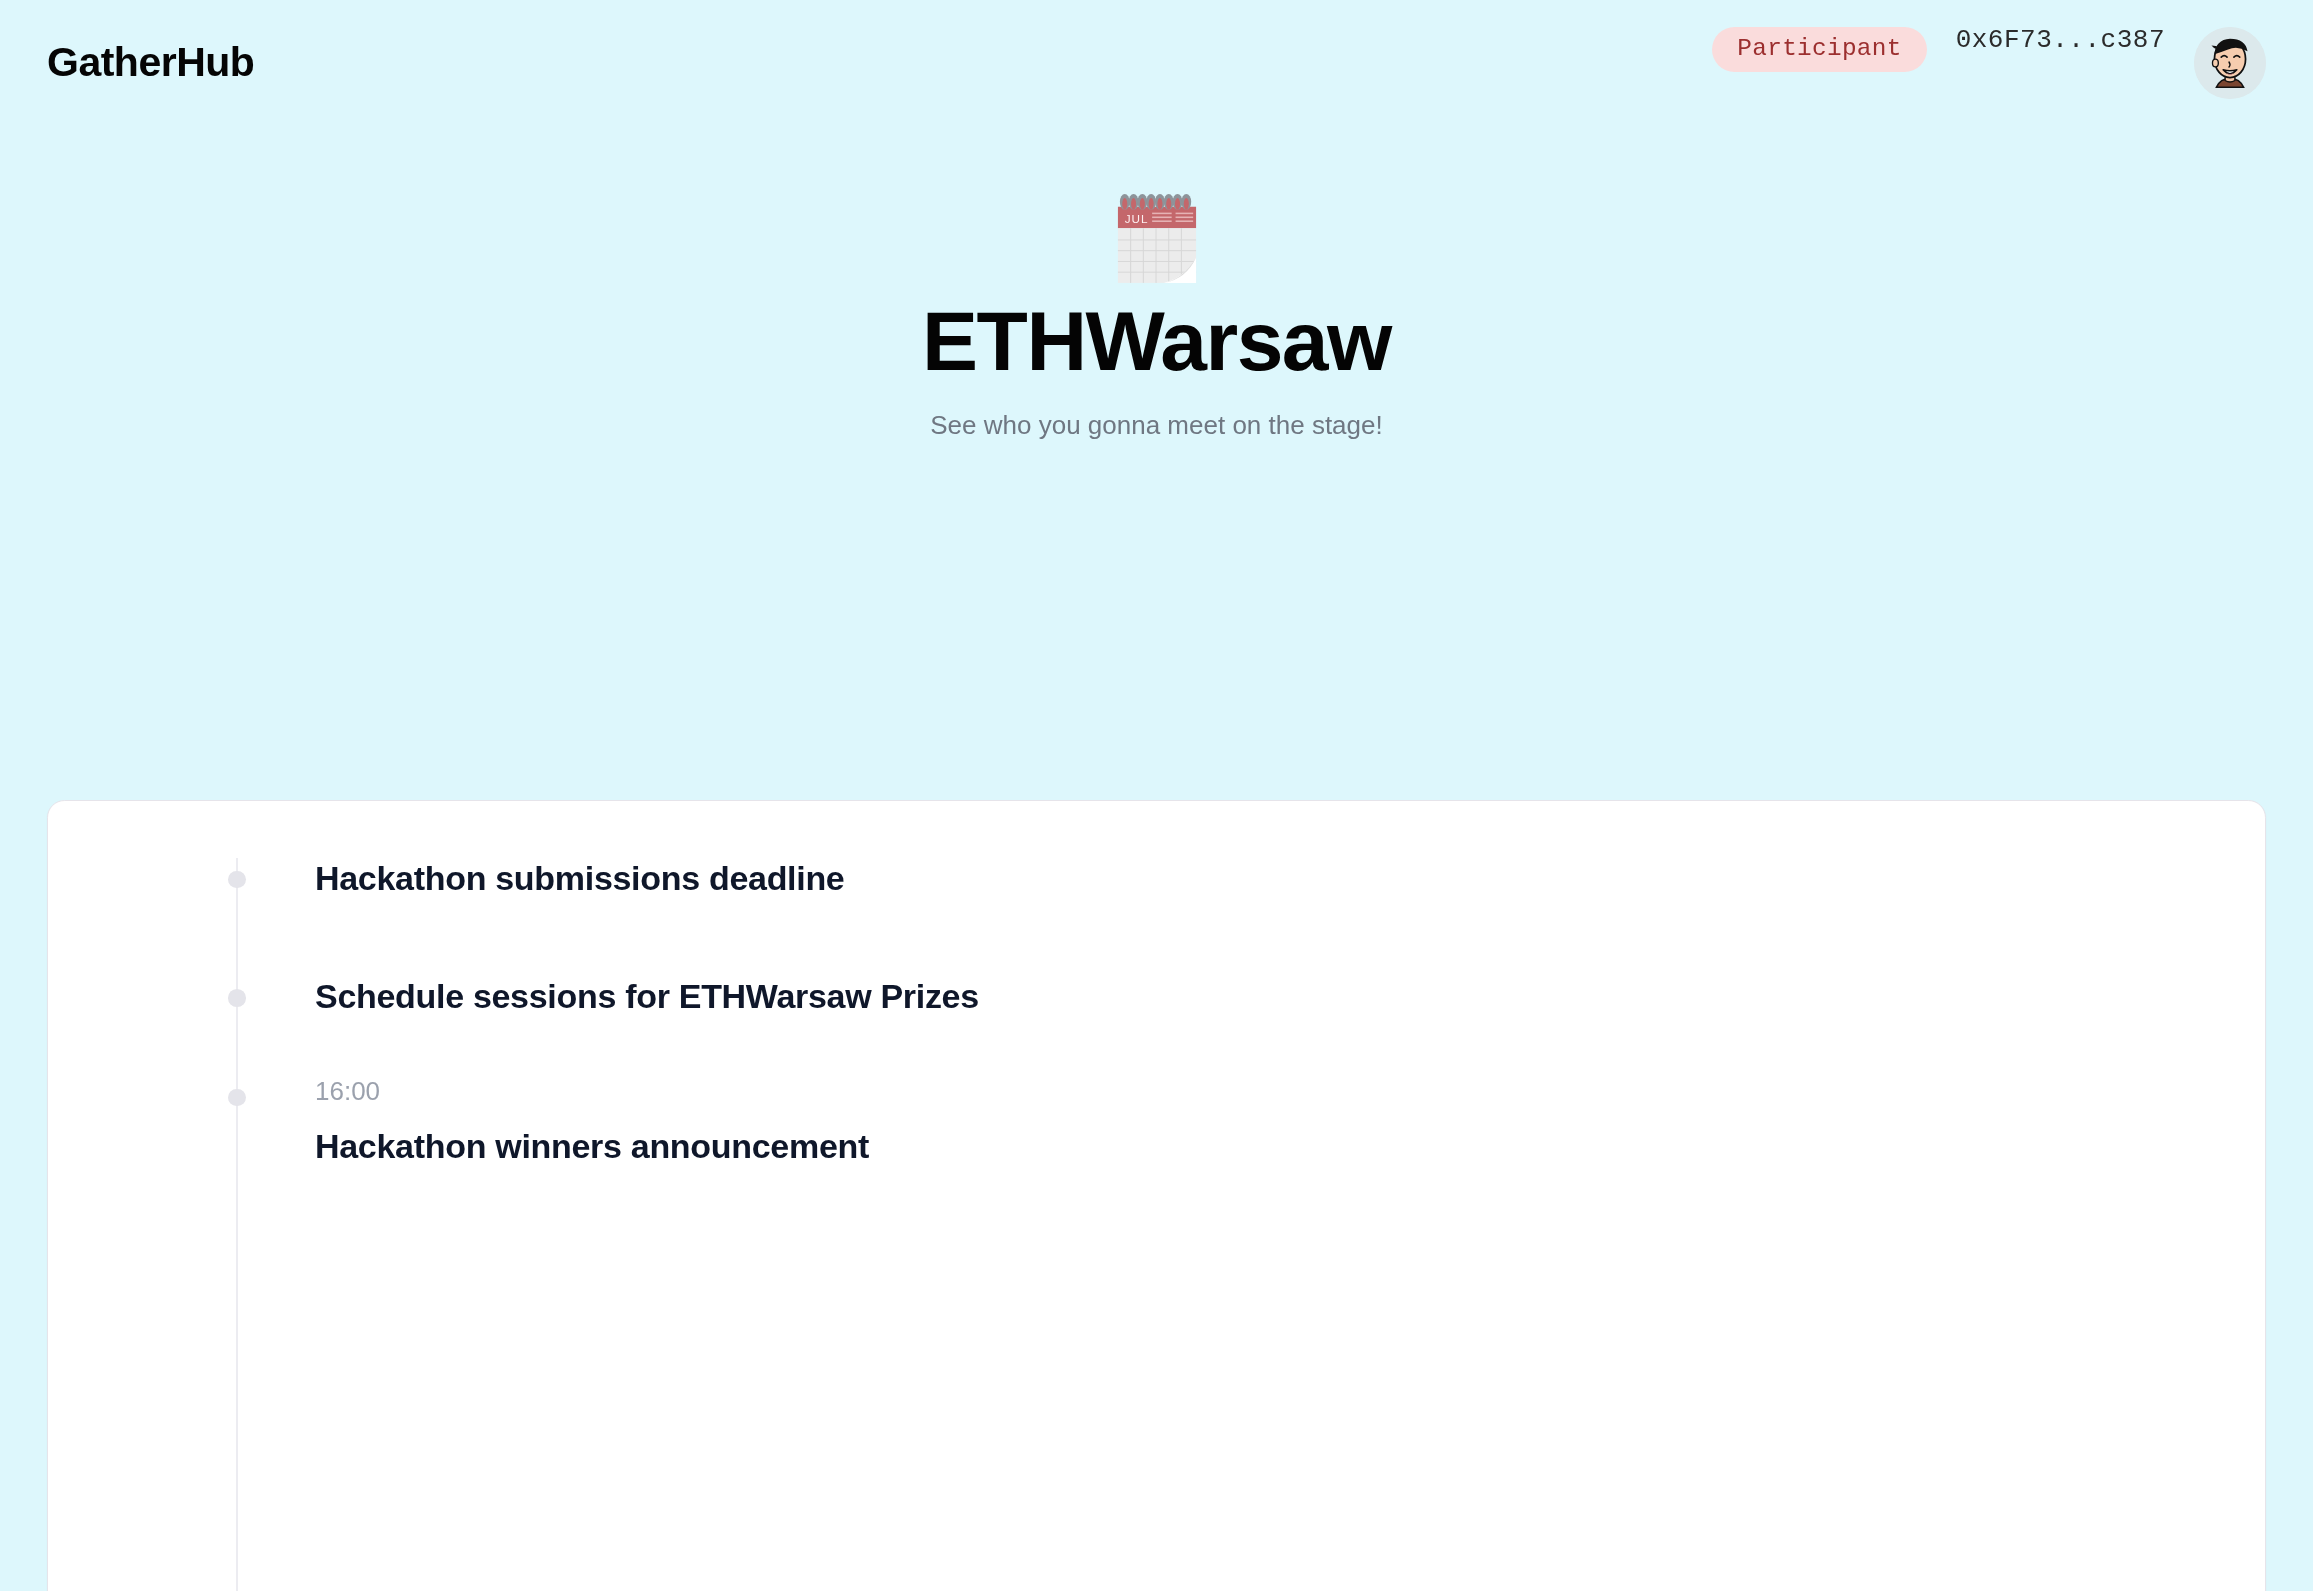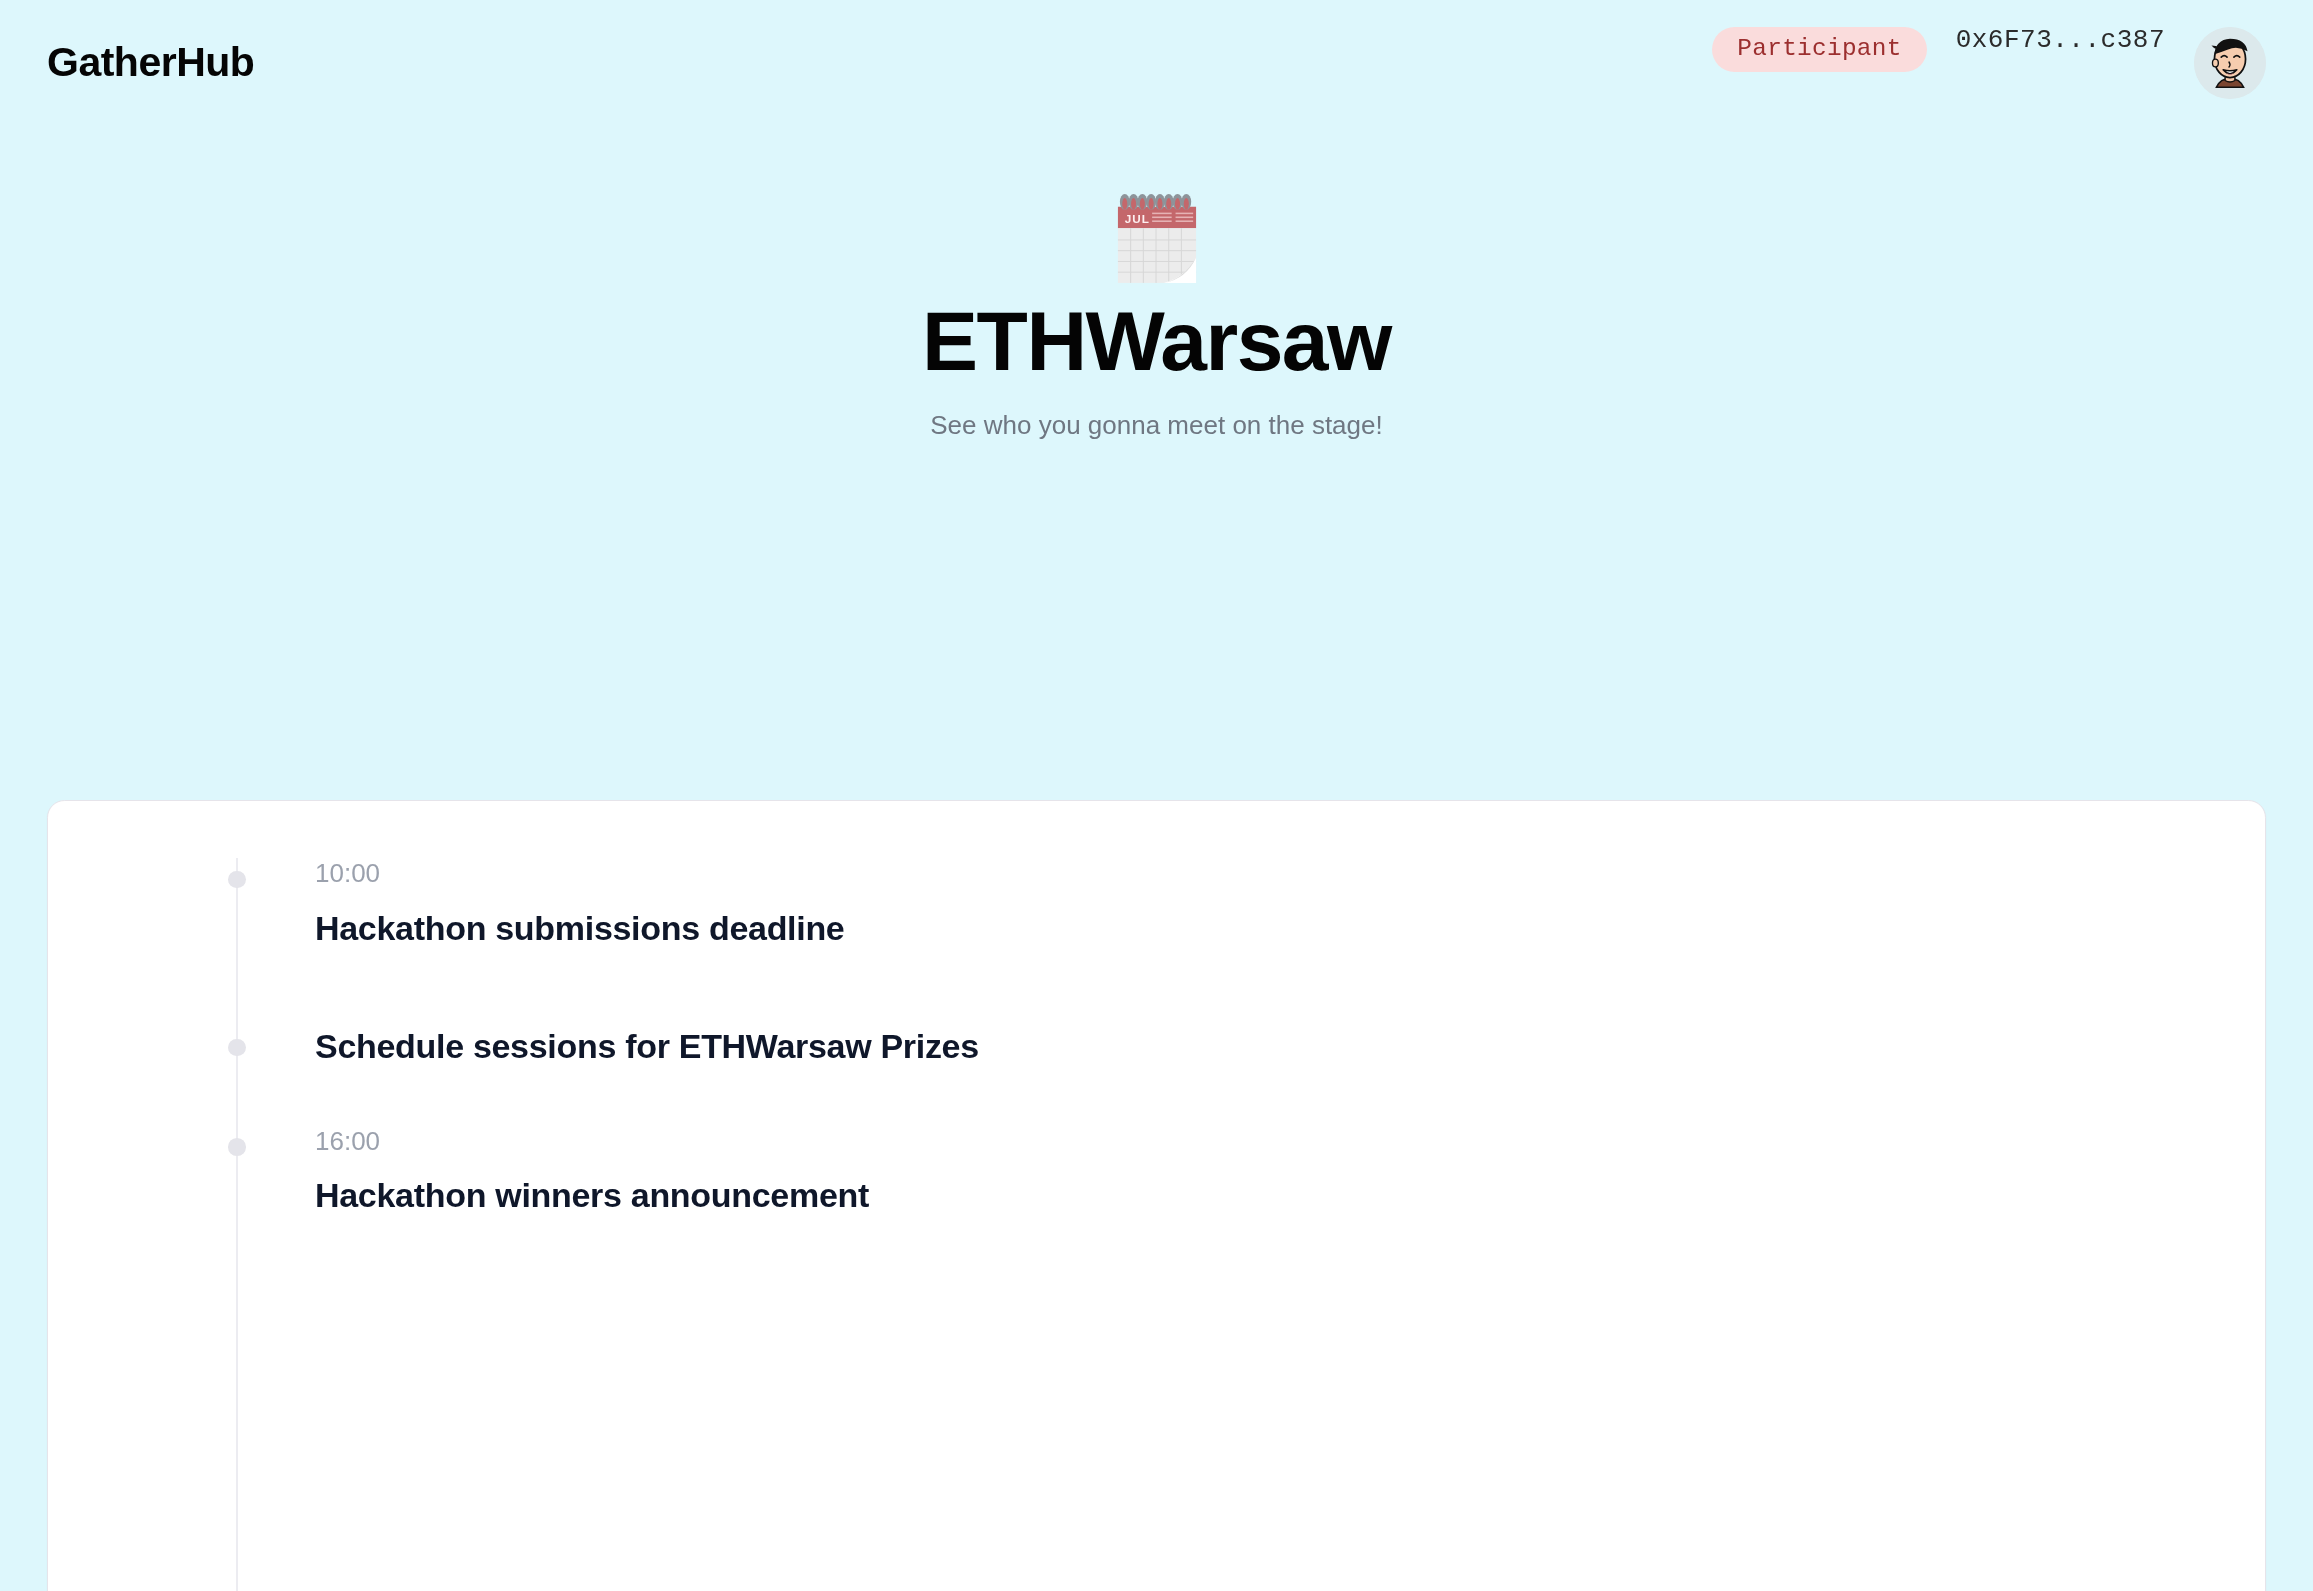--- a/index.html
+++ b/index.html
@@ -75,21 +75,20 @@
     padding-top: 64px;
   }
 
   .hero-emoji {
     font-size: 84px;
     line-height: 1;
     height: 98px;
     display: flex;
     align-items: flex-end;
     justify-content: center;
-    font-weight: bold;
   }
   .cal-svg { display: block; }
 
   .hero-title {
     font-size: 84px;
     font-weight: 700;
     letter-spacing: -1.5px;
     color: #040404;
     line-height: 1.05;
     margin-top: 9.8px;
@@ -268,21 +267,20 @@
   <p class="hero-sub">See who you gonna meet on the stage!</p>
 </div>
 
 <div class="card">
 
   <div class="timeline">
     <div class="timeline-line"></div>
 
     <div class="tl-item">
       <span class="tl-dot"></span>
-      <div class="tl-time">10:00</div>
       <div class="tl-event">Hackathon submissions deadline</div>
     </div>
 
     <div class="tl-item">
       <span class="tl-dot"></span>
       <div class="tl-event">Schedule sessions for ETHWarsaw Prizes</div>
     </div>
 
     <div class="tl-item">
       <span class="tl-dot"></span>

